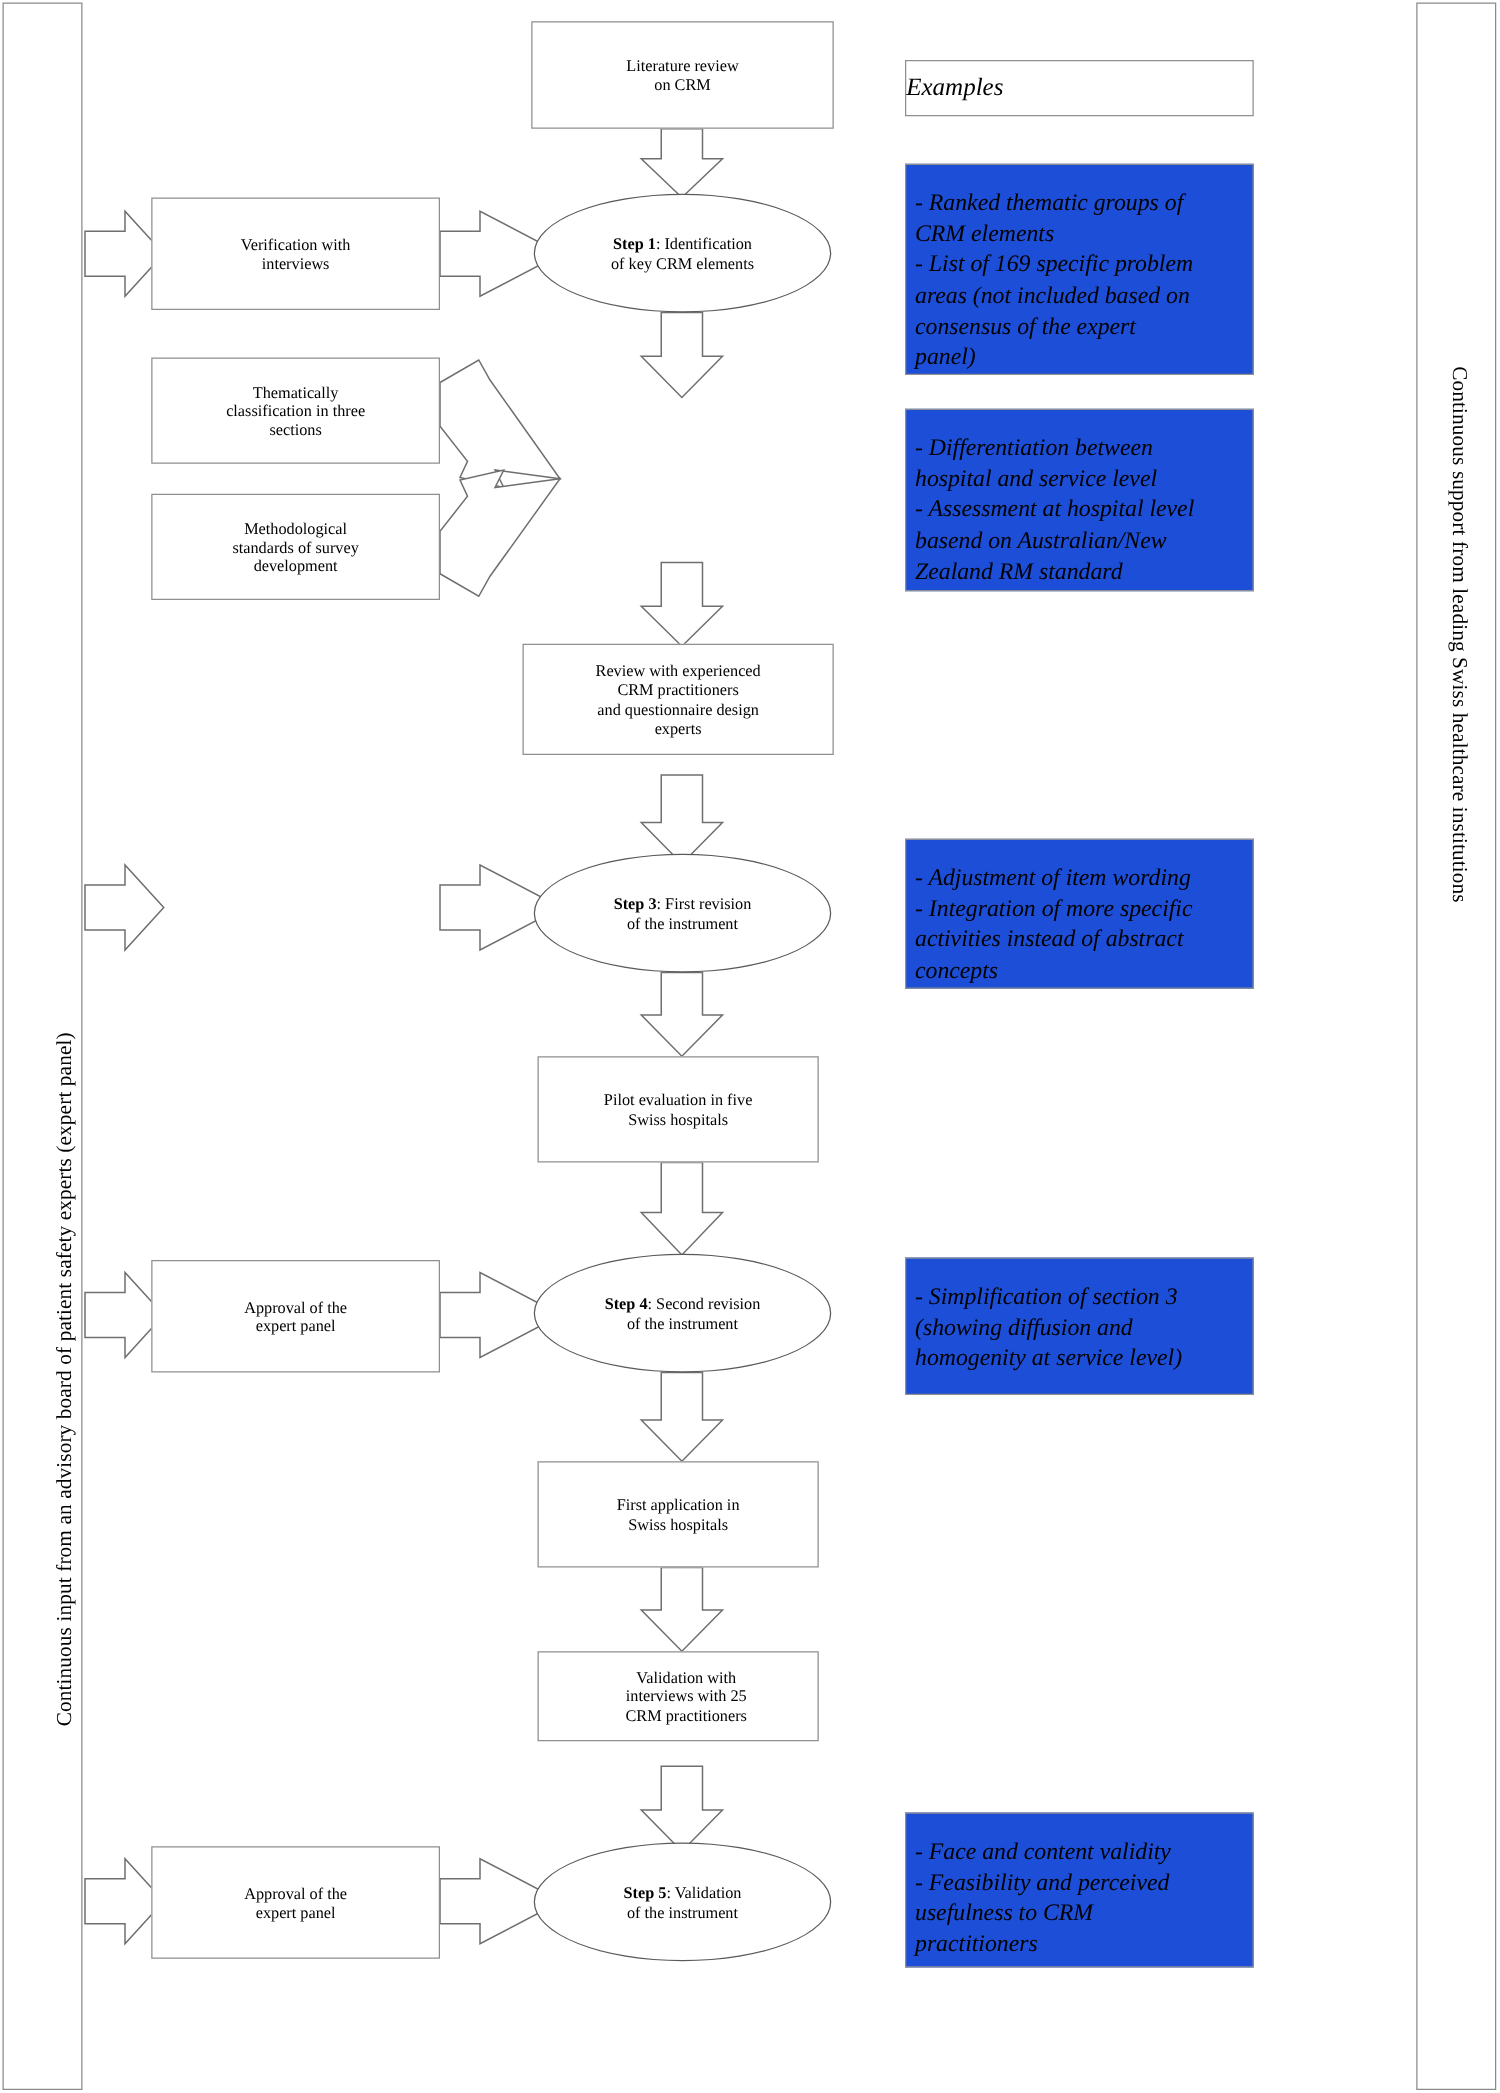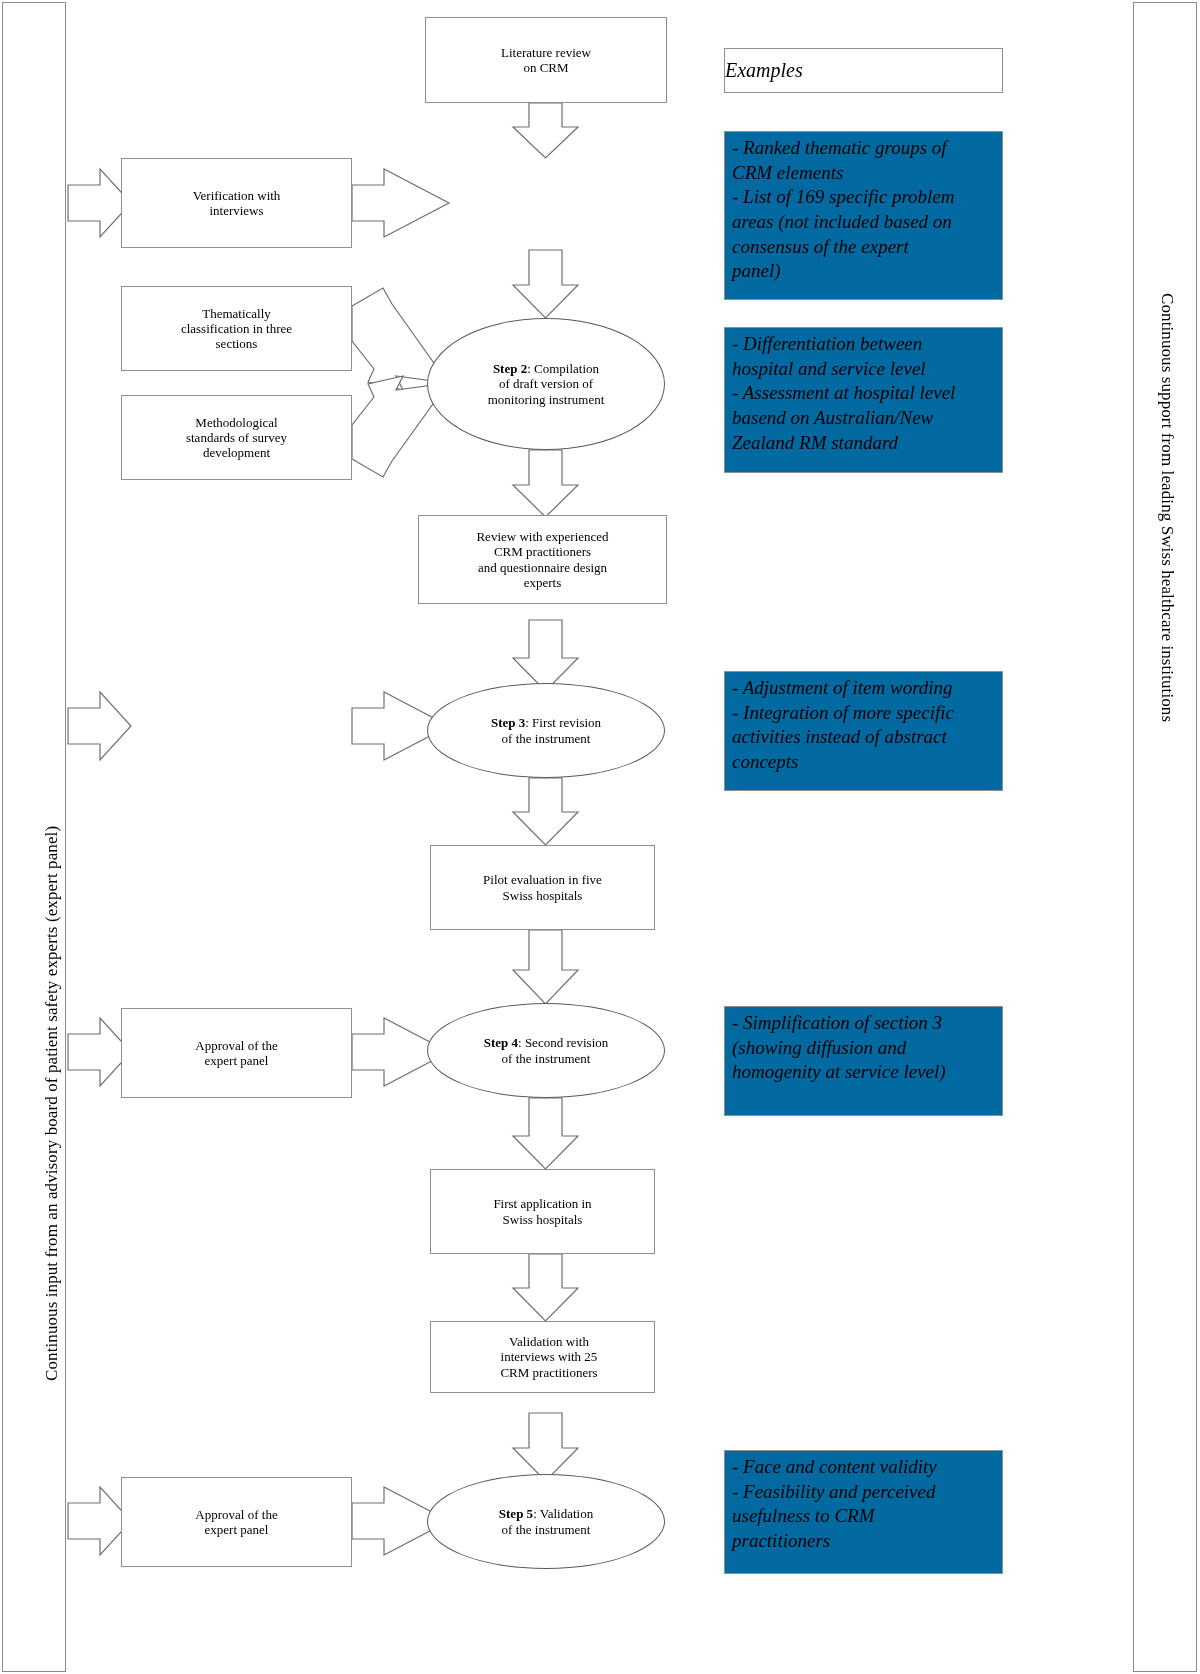--- a/index.html
+++ b/index.html
@@ -58,26 +58,26 @@
     border: 1px solid #8f8f8f;
     background: #fff;
   }
   .ellipse {
     border: 1px solid #5a5a5a;
     border-radius: 50%;
     background: #fff;
   }
   .ex-box {
     border: 1px solid #8f8f8f;
-    background: #0369a1;
+    background: #1d4ed8;
     font-style: italic;
     font-size: 19px;
     line-height: 1.30;
     text-align: left;
-    padding: 4px 6px 4px 7px;
+    padding: 19px 6px 4px 7px;
     display: block;
   }
   .ex-head {
     border: 1px solid #8f8f8f;
     background: #fff;
     font-style: italic;
     font-size: 20px;
     display: flex;
     align-items: center;
     justify-content: flex-start;
@@ -146,28 +146,27 @@
     <polygon points="352,1503 384,1503 384,1487 449,1521 384,1555 384,1539 352,1539"></polygon>
   </svg>
 
   <div class="node box" style="left:425px; top:17px; width:242px; height:86px;">
     <div>
       <span>Literature review</span><br>
       <span>on CRM</span>
     </div>
   </div>
 
-
-  <div class="node ellipse" style="left:427px; top:318px; width:238px; height:132px;">
-    <div>
-      <span class="stepnum">Step 2</span><span>: Compilation</span><br>
-      <span>of draft version of</span><br>
-      <span>monitoring instrument</span>
-    </div>
-  </div>
+  <div class="node ellipse" style="left:427px; top:155px; width:238px; height:95px;">
+    <div>
+      <span class="stepnum">Step 1</span><span>: Identification</span><br>
+      <span>of key CRM elements</span>
+    </div>
+  </div>
+
 
   <div class="node box" style="left:418px; top:515px; width:249px; height:89px;">
     <div>
       <span>Review with experienced</span><br>
       <span>CRM practitioners</span><br>
       <span>and questionnaire design</span><br>
       <span>experts</span>
     </div>
   </div>
 

